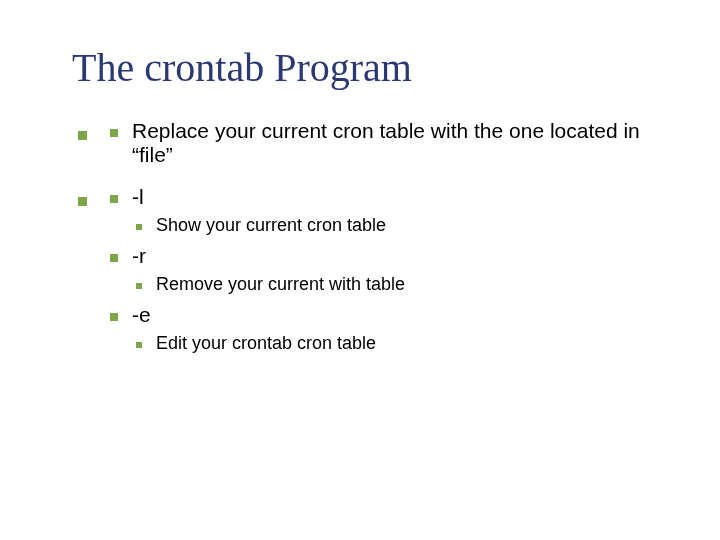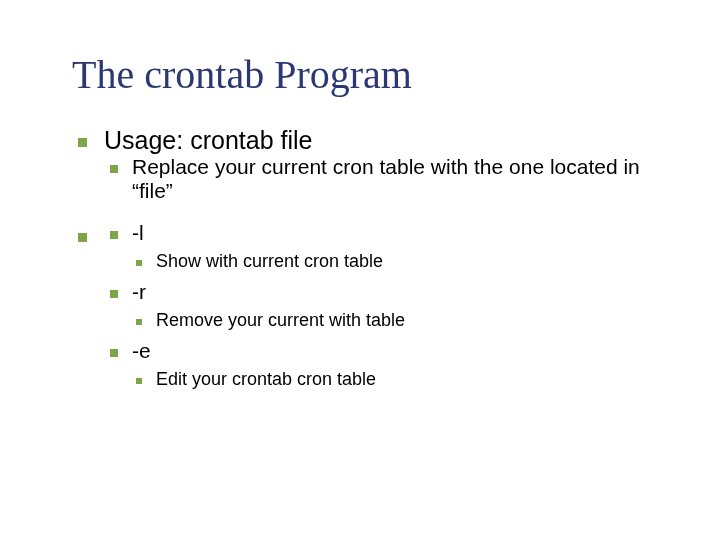--- a/index.html
+++ b/index.html
@@ -14,21 +14,21 @@
   .slide {
     box-sizing: border-box;
     width: 720px;
     height: 540px;
     padding: 38px 50px 20px 72px;
   }
   .title {
     font-family: "Times New Roman", Times, serif;
     font-size: 40px;
     color: #2b3871;
-    margin: 13px 0 28px 0;
+    margin: 6px 0 28px 0;
     font-weight: normal;
   }
   ul {
     list-style: none;
     margin: 0;
     padding: 0;
   }
   li {
     position: relative;
   }
@@ -79,40 +79,39 @@
 </head>
 <body>
 
 <div class="slide">
   <h1 class="title">The crontab Program</h1>
 
   <ul class="l1">
 
     <li>
       <span class="bullet"></span>
-      <span>Usage: crontab file</span>
       <ul class="l2">
         <li>
           <span class="bullet"></span>
           <span>Replace your current cron table with the one located in “file”</span>
         </li>
       </ul>
     </li>
 
     <li>
       <span class="bullet"></span>
       <ul class="l3">
 
         <li>
           <span class="bullet"></span>
           <span>-l</span>
           <ul class="l4">
             <li>
               <span class="bullet"></span>
-              <span>Show with current cron table</span>
+              <span>Show your current cron table</span>
             </li>
           </ul>
         </li>
 
         <li>
           <span class="bullet"></span>
           <span>-r</span>
           <ul class="l4">
             <li>
               <span class="bullet"></span>

